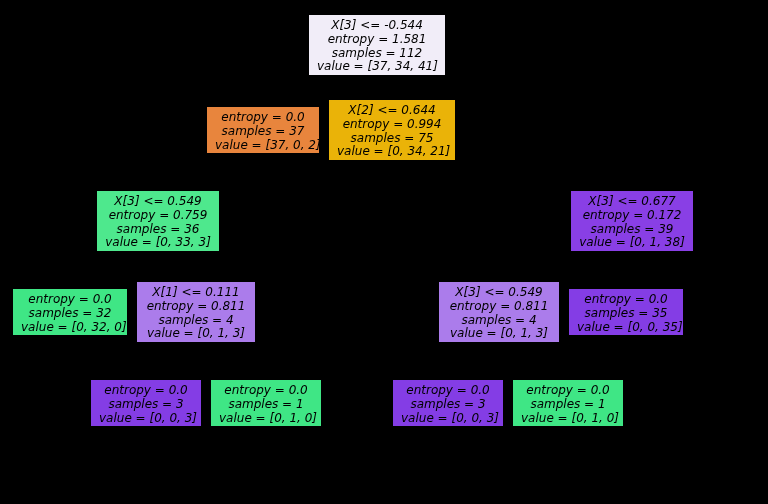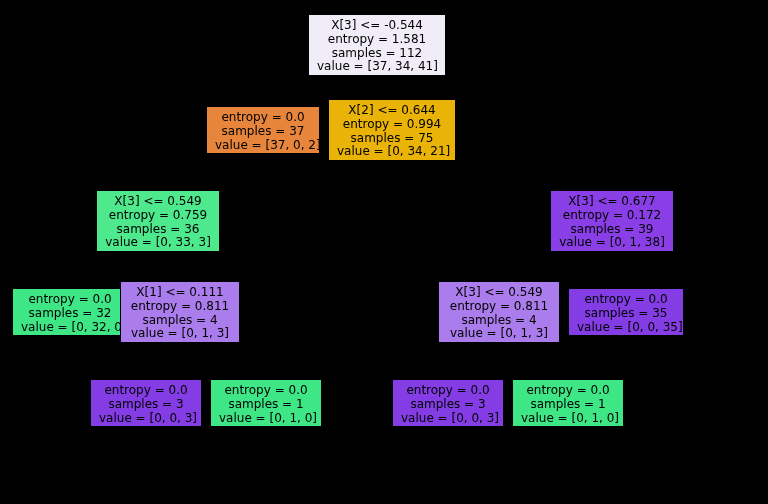--- a/index.html
+++ b/index.html
@@ -1,16 +1,16 @@
 <!DOCTYPE html>
 <html><head>
 <meta charset="utf-8">
 <style>
   html,body{margin:0;padding:0;background:#000;font-family:"DejaVu Sans","Segoe UI",sans-serif;font-size:12px;color:#000;}
-  .canvas{position:relative;width:768px;height:504px;}
+  .canvas{position:relative;width:768px;height:504px;font-style:italic;}
   svg.edges{position:absolute;left:0;top:0;width:768px;height:504px;}
   .node{position:absolute;border:1px solid #000;padding:4px 8px;text-align:center;line-height:1.15;box-sizing:border-box;white-space:nowrap;}
 </style>
 </head>
 <body>
 
 <div class="canvas">
   <svg class="edges">
       <line x1="342.5" y1="76" x2="263" y2="106" stroke="#000" stroke-width="1"></line>
       <polygon points="263,106 267.1385733243312,101.65578420895852 268.9768029340361,106.52709267467647" fill="#000"></polygon>
@@ -53,32 +53,32 @@
       <div>entropy = 0.994</div>
       <div>samples = 75</div>
       <div>value = [0, 34, 21]</div>
     </div>
     <div class="node" style="left: 96px; top: 190px; width: 124px; height: 62px; background: rgb(78, 232, 141);">
       <div>X[3] &lt;= 0.549</div>
       <div>entropy = 0.759</div>
       <div>samples = 36</div>
       <div>value = [0, 33, 3]</div>
     </div>
-    <div class="node" style="left: 550px; top: 190px; width: 124px; height: 62px; background: rgb(137, 63, 229);">
+    <div class="node" style="left: 570px; top: 190px; width: 124px; height: 62px; background: rgb(137, 63, 229);">
       <div>X[3] &lt;= 0.677</div>
       <div>entropy = 0.172</div>
       <div>samples = 39</div>
       <div>value = [0, 1, 38]</div>
     </div>
     <div class="node" style="left: 12px; top: 288px; width: 116px; height: 48px; background: rgb(63, 230, 133);">
       <div>entropy = 0.0</div>
       <div>samples = 32</div>
       <div>value = [0, 32, 0]</div>
     </div>
-    <div class="node" style="left: 120px; top: 281px; width: 120px; height: 62px; background: rgb(171, 124, 235);">
+    <div class="node" style="left: 136px; top: 281px; width: 120px; height: 62px; background: rgb(171, 124, 235);">
       <div>X[1] &lt;= 0.111</div>
       <div>entropy = 0.811</div>
       <div>samples = 4</div>
       <div>value = [0, 1, 3]</div>
     </div>
     <div class="node" style="left: 438px; top: 281px; width: 122px; height: 62px; background: rgb(171, 124, 235);">
       <div>X[3] &lt;= 0.549</div>
       <div>entropy = 0.811</div>
       <div>samples = 4</div>
       <div>value = [0, 1, 3]</div>

